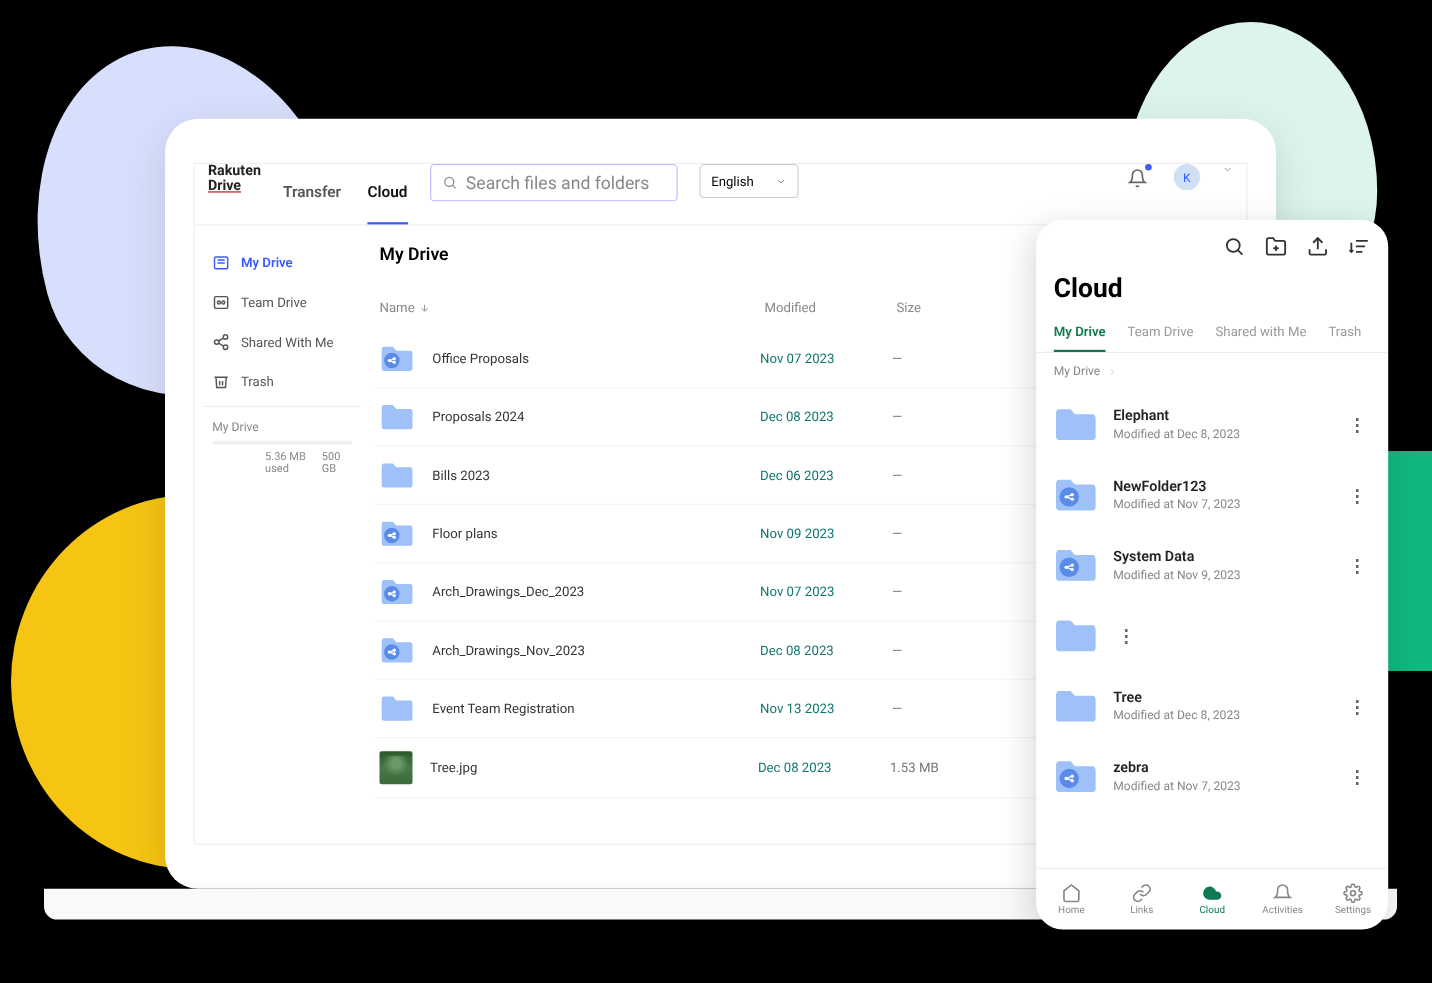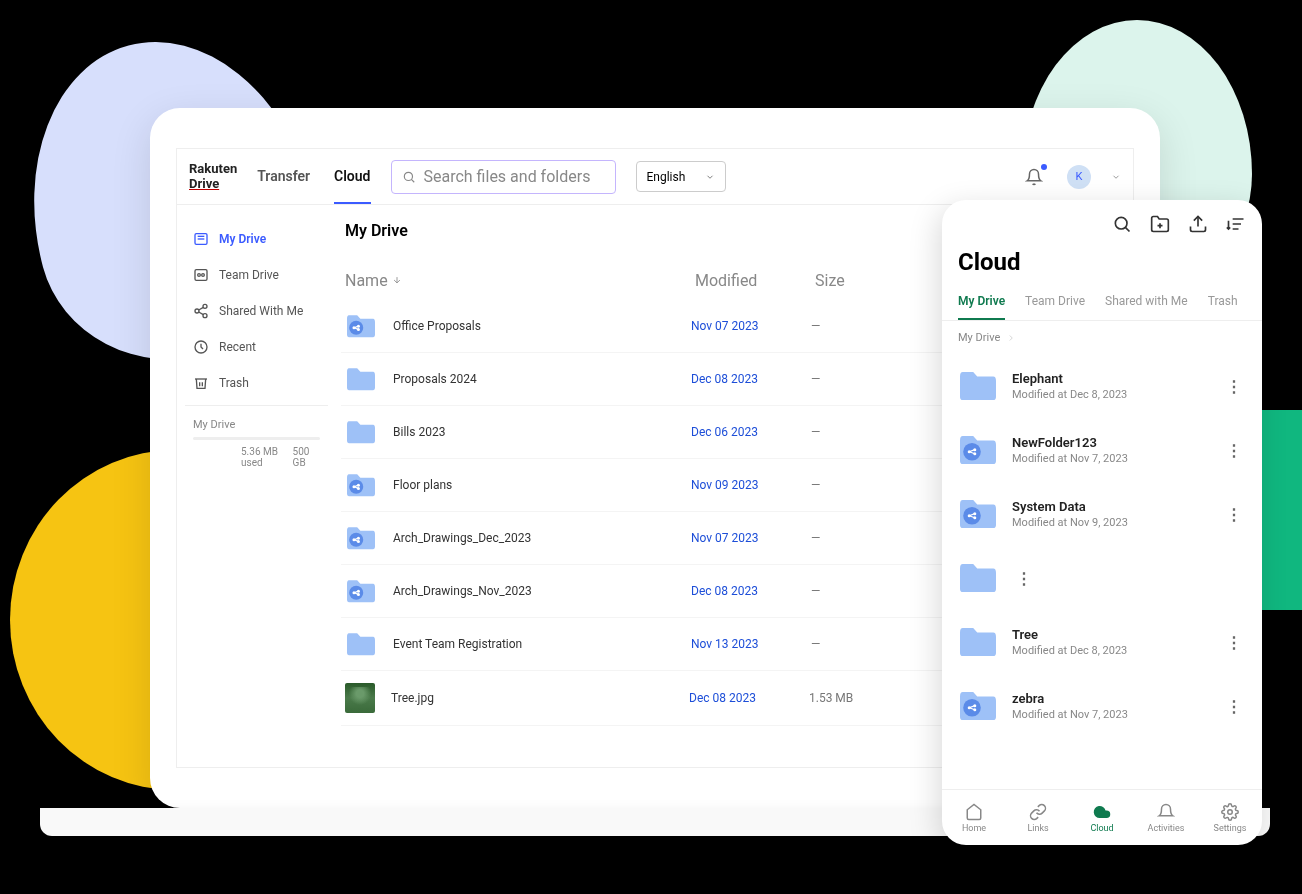--- a/index.html
+++ b/index.html
@@ -11,21 +11,21 @@
 .blob-teal { width: 230px; height: 280px; background: #dcf4ec; top: 20px; right: 50px; border-radius: 50% 50% 50% 50% / 55% 55% 45% 45%; }
 .blob-yellow { width: 330px; height: 340px; background: #f6c412; top: 450px; left: 10px; }
 .blob-green { width: 120px; height: 200px; background: #10b77f; top: 410px; right: 0; border-radius: 60px 0 0 60px; }
 
 
 .laptop { position: absolute; top: 108px; left: 150px; width: 1010px; height: 700px; background: #fff; border-radius: 30px; box-shadow: 0 12px 40px rgba(0,0,0,0.12); }
 .laptop-base { position: absolute; bottom: -28px; left: -110px; width: 1230px; height: 28px; background: #f9f9f9; border-radius: 0 0 12px 12px; box-shadow: 0 6px 16px rgba(0,0,0,0.1); }
 .laptop-inner { position: absolute; top: 40px; left: 26px; right: 26px; bottom: 40px; background: #fff; border: 1px solid #eee; display: flex; flex-direction: column; }
 
 
-.header { height: 56px; border-bottom: 1px solid #eee; display: flex; align-items: center; padding: 0 12px; gap: 20px; }
+.header { height: 56px; border-bottom: 1px solid #eee; display: flex; padding: 0 12px; gap: 20px; }
 .logo { font-weight: 700; font-size: 13px; line-height: 1.1; color: #222; }
 .logo .r { text-decoration: underline; text-decoration-color: #bf0000; }
 .tabs-top { display: flex; gap: 24px; }
 .tab-top { font-size: 14px; font-weight: 600; color: #555; padding: 18px 0; cursor: pointer; }
 .tab-top.active { color: #111; border-bottom: 2px solid #3b5bff; }
 .search-box { margin-left: auto; width: 225px; height: 34px; border: 1px solid #c4b5fd; border-radius: 4px; display: flex; align-items: center; padding: 0 10px; gap: 8px; color: #888; font-size: 16px; }
 .lang-select { width: 90px; height: 31px; border: 1px solid #ccc; border-radius: 4px; display: flex; align-items: center; justify-content: space-between; padding: 0 10px; font-size: 12px; cursor: pointer; }
 .bell { position: relative; cursor: pointer; padding: 4px; }
 .bell-dot { position: absolute; top: 0; right: 0; width: 6px; height: 6px; background: #3b5bff; border-radius: 50%; }
 .avatar { width: 24px; height: 24px; background: #cfe0f5; border-radius: 50%; display: flex; align-items: center; justify-content: center; font-size: 11px; color: #3b5bff; }
@@ -38,31 +38,31 @@
 .side-item.active { color: #3b5bff; font-weight: 600; }
 .side-icon { width: 16px; height: 16px; flex-shrink: 0; }
 .storage { padding: 12px 8px; border-top: 1px solid #eee; margin-top: 4px; }
 .storage-title { font-size: 11px; color: #888; margin-bottom: 6px; }
 .storage-bar { width: 100%; height: 3px; background: #eee; border-radius: 2px; margin-bottom: 6px; }
 .storage-text { display: flex; justify-content: center; font-size: 10px; color: #888; margin-left: 48px; }
 
 
 .main { flex: 1; padding: 16px 4px 0 4px; display: flex; flex-direction: column; overflow: hidden; }
 .main-title { font-size: 16px; font-weight: 600; margin-bottom: 20px; padding-left: 4px; }
-.col-headers { display: flex; padding: 8px 4px; font-size: 16px; color: #888; align-items: center; justify-content: flex-end; }
+.col-headers { display: flex; padding: 8px 4px; font-size: 12px; color: #888; align-items: center; justify-content: flex-end; }
 .col-name { width: 350px; display: flex; align-items: center; gap: 4px; }
 .col-mod { width: 120px; }
 .col-size { flex: 1; }
 .view-btns { display: flex; gap: 6px; }
 .view-btn { width: 24px; height: 24px; display: flex; align-items: center; justify-content: center; border-radius: 3px; cursor: pointer; }
 .view-btn.active { background: #666; color: #fff; }
 .file-row { display: flex; align-items: center; padding: 12px 4px; border-bottom: 1px solid #f4f4f4; font-size: 12px; cursor: pointer; }
 .file-icon { width: 32px; height: 28px; margin-right: 16px; position: relative; }
 .file-name { width: 298px; color: #333; }
-.file-mod { width: 120px; color: #1d4ed8; }
+.file-mod { width: 120px; color: #0f766e; }
 .file-size { color: #777; }
 .tree-thumb { width: 30px; height: 30px; background: linear-gradient(180deg, #2a5a2a 0%, #4a7a4a 50%, #3a6a3a 100%); border-radius: 2px; margin-right: 16px; position: relative; }
 .tree-thumb::after { content: ''; position: absolute; inset: 4px; background: radial-gradient(circle at 50% 30%, #6a9a6a 20%, transparent 60%); }
 
 
 .mobile { position: absolute; top: 200px; right: 40px; width: 320px; height: 645px; background: #fff; border-radius: 24px; box-shadow: -4px 8px 30px rgba(0,0,0,0.15); display: flex; flex-direction: column; overflow: hidden; }
 .m-toolbar { display: flex; justify-content: flex-end; gap: 18px; padding: 14px 16px; }
 .m-toolbar svg { cursor: pointer; }
 .m-title { font-size: 24px; font-weight: 700; padding: 0 16px 8px; }
 .m-tabs { display: flex; gap: 20px; padding: 0 16px; border-bottom: 1px solid #eee; font-size: 12px; }
@@ -151,27 +151,20 @@
         </div>
         <div class="side-item">
           <svg class="side-icon" viewBox="0 0 24 24" fill="none" stroke="currentColor" stroke-width="2">
               <circle cx="18" cy="5" r="3"></circle>
               <circle cx="6" cy="12" r="3"></circle>
               <circle cx="18" cy="19" r="3"></circle>
               <line x1="8.5" y1="10.5" x2="15.5" y2="6.5"></line>
               <line x1="8.5" y1="13.5" x2="15.5" y2="17.5"></line>
             </svg>
           <span>Shared With Me</span>
-        </div>
-        <div class="side-item">
-          <svg class="side-icon" viewBox="0 0 24 24" fill="none" stroke="currentColor" stroke-width="2">
-              <circle cx="12" cy="12" r="9"></circle>
-              <polyline points="12 7 12 12 15 15"></polyline>
-            </svg>
-          <span>Recent</span>
         </div>
         <div class="side-item">
           <svg class="side-icon" viewBox="0 0 24 24" fill="none" stroke="currentColor" stroke-width="2">
               <polyline points="3 6 5 6 21 6"></polyline>
               <path d="M19 6l-1 14H6L5 6"></path>
               <line x1="10" y1="11" x2="10" y2="17"></line>
               <line x1="14" y1="11" x2="14" y2="17"></line>
             </svg>
           <span>Trash</span>
         </div>

